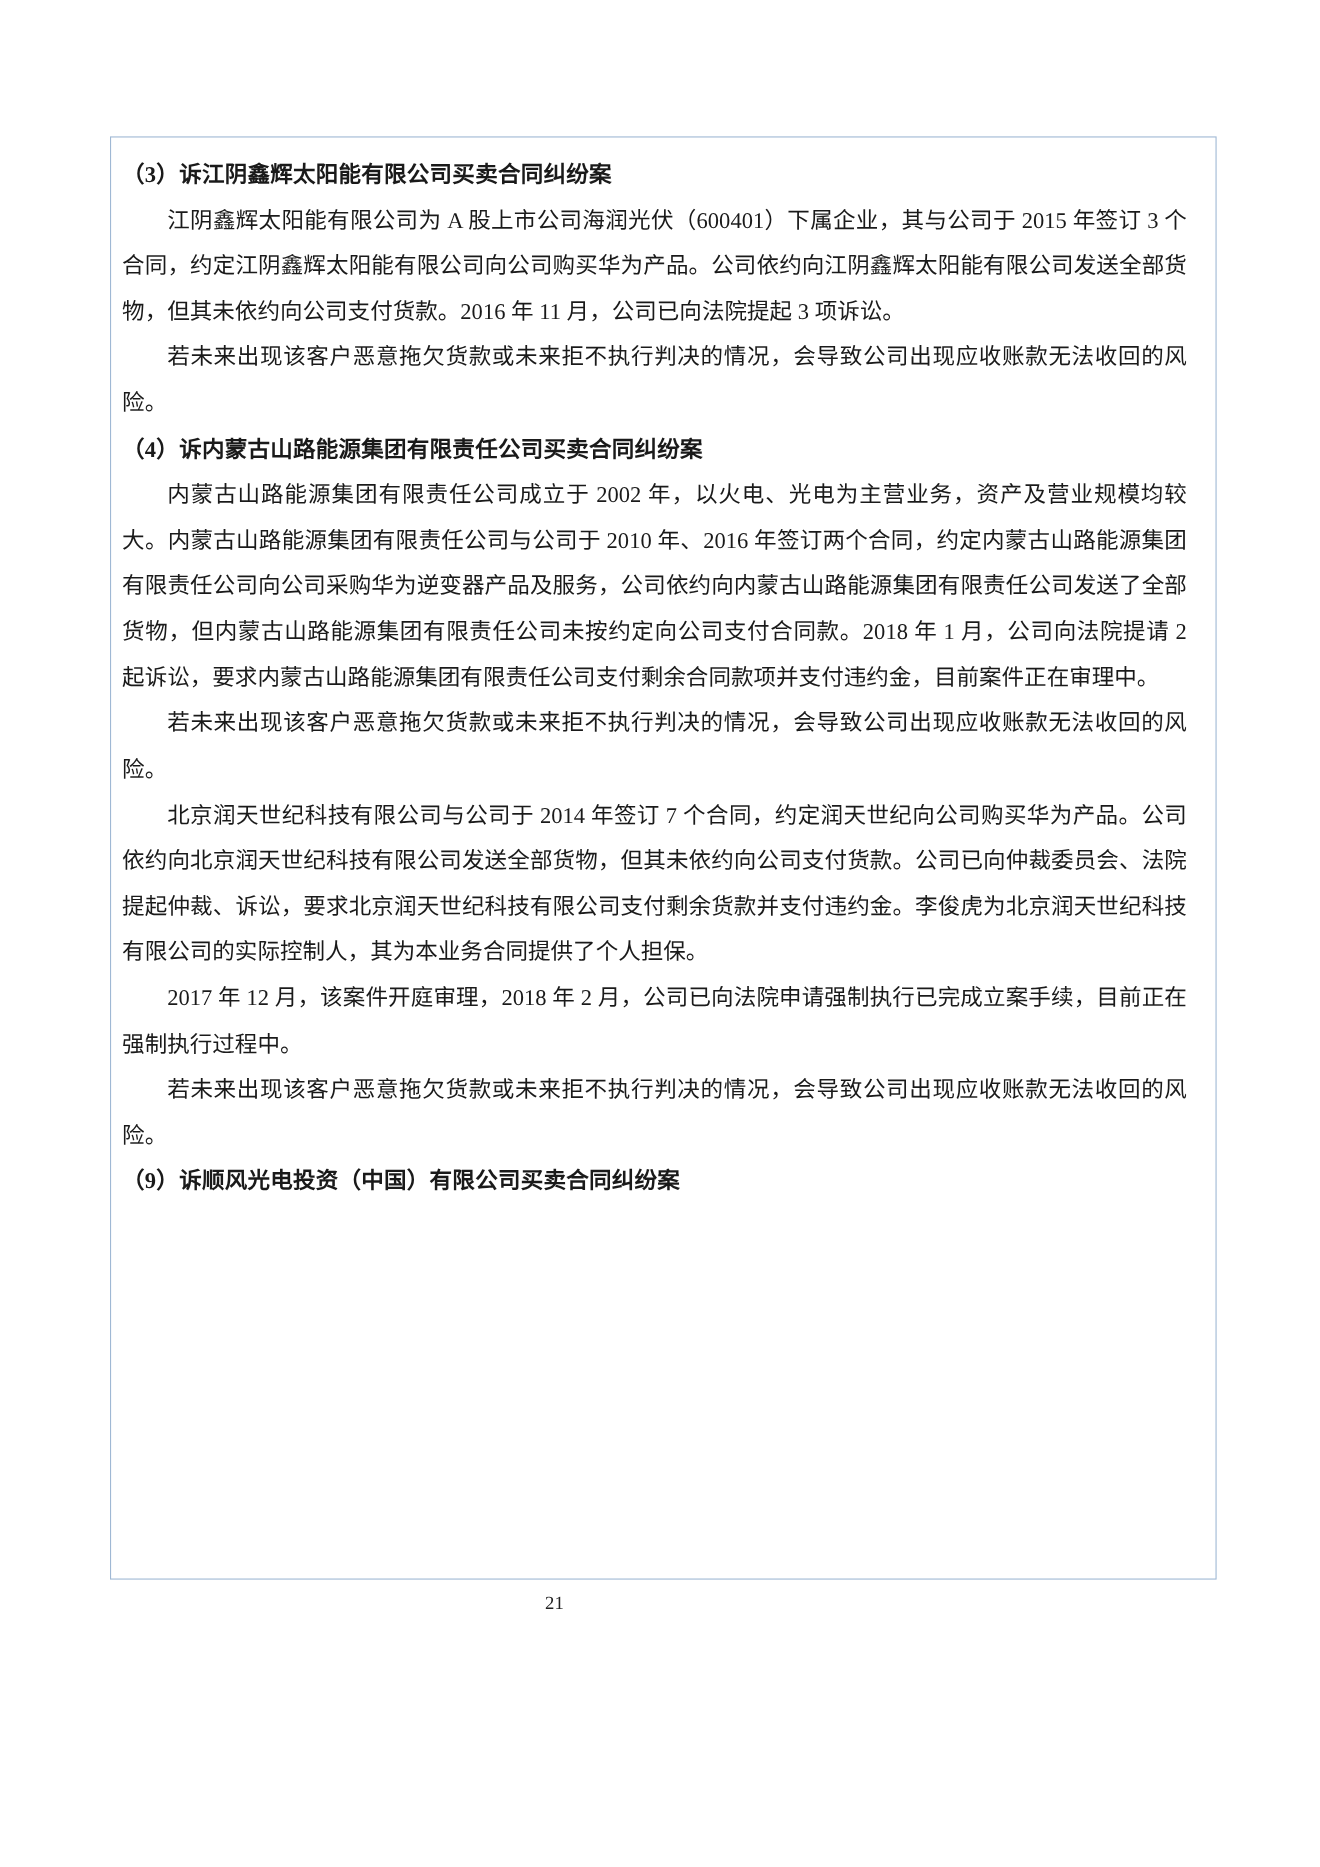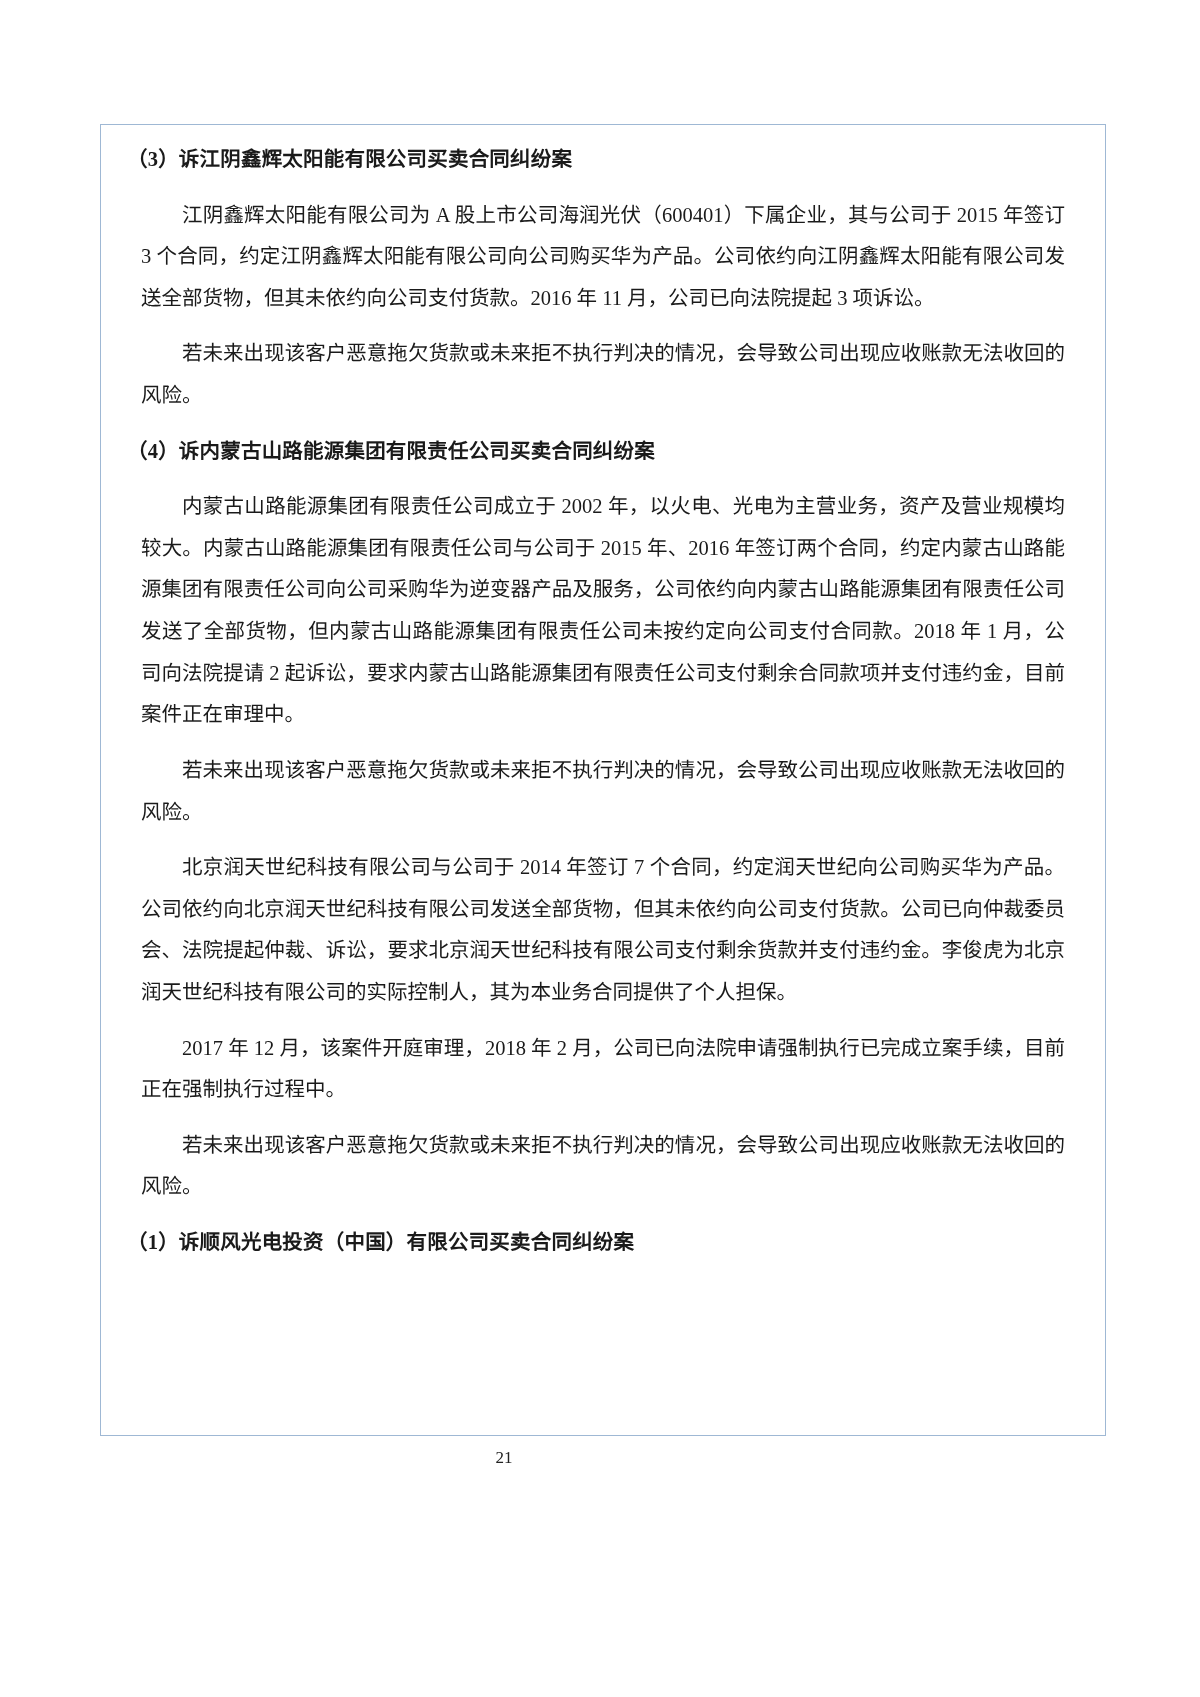--- a/index.html
+++ b/index.html
@@ -20,38 +20,38 @@
     overflow: hidden;
   }
   .content-frame {
     position: absolute;
     left: 100px;
     top: 124px;
     width: 1006px;
     height: 1312px;
     border: 1px solid #9fb8d4;
     box-sizing: border-box;
-    padding: 14px 26px 10px 26px;
+    padding: 14px 26px 10px 10px;
   }
   .doc-body {
     font-size: 20.5px;
     line-height: 2.03;
     color: #1a1a1a;
     text-align: justify;
     text-justify: inter-ideograph;
   }
   .heading {
     font-weight: bold;
     margin: 0 0 0 0;
     letter-spacing: 0.2px;
     font-size: 20.5px;
     line-height: 2.03;
   }
   .para {
-    margin: 14px;
+    margin: 0;
     text-indent: 2em;
     font-size: 20.5px;
     line-height: 2.03;
   }
   .page-number {
     position: absolute;
     top: 1448px;
     left: 0;
     width: 1008px;
     text-align: center;
@@ -66,27 +66,27 @@
 <div class="page">
 
   <div class="content-frame">
     <div class="doc-body">
 
       <div class="heading">（3）诉江阴鑫辉太阳能有限公司买卖合同纠纷案</div>
       <p class="para">江阴鑫辉太阳能有限公司为 A 股上市公司海润光伏（600401）下属企业，其与公司于 2015 年签订 3 个合同，约定江阴鑫辉太阳能有限公司向公司购买华为产品。公司依约向江阴鑫辉太阳能有限公司发送全部货物，但其未依约向公司支付货款。2016 年 11 月，公司已向法院提起 3 项诉讼。</p>
       <p class="para">若未来出现该客户恶意拖欠货款或未来拒不执行判决的情况，会导致公司出现应收账款无法收回的风险。</p>
 
       <div class="heading">（4）诉内蒙古山路能源集团有限责任公司买卖合同纠纷案</div>
-      <p class="para">内蒙古山路能源集团有限责任公司成立于 2002 年，以火电、光电为主营业务，资产及营业规模均较大。内蒙古山路能源集团有限责任公司与公司于 2015 年、2016 年签订两个合同，约定内蒙古山路能源集团有限责任公司向公司采购华为逆变器产品及服务，公司依约向内蒙古山路能源集团有限责任公司发送了全部货物，但内蒙古山路能源集团有限责任公司未按约定向公司支付合同款。2018 年 1 月，公司向法院提请 2 起诉讼，要求内蒙古山路能源集团有限责任公司支付剩余合同款项并支付违约金，目前案件正在审理中。</p>
+      <p class="para">内蒙古山路能源集团有限责任公司成立于 2002 年，以火电、光电为主营业务，资产及营业规模均较大。内蒙古山路能源集团有限责任公司与公司于 2010 年、2016 年签订两个合同，约定内蒙古山路能源集团有限责任公司向公司采购华为逆变器产品及服务，公司依约向内蒙古山路能源集团有限责任公司发送了全部货物，但内蒙古山路能源集团有限责任公司未按约定向公司支付合同款。2018 年 1 月，公司向法院提请 2 起诉讼，要求内蒙古山路能源集团有限责任公司支付剩余合同款项并支付违约金，目前案件正在审理中。</p>
       <p class="para">若未来出现该客户恶意拖欠货款或未来拒不执行判决的情况，会导致公司出现应收账款无法收回的风险。</p>
 
       <p class="para">北京润天世纪科技有限公司与公司于 2014 年签订 7 个合同，约定润天世纪向公司购买华为产品。公司依约向北京润天世纪科技有限公司发送全部货物，但其未依约向公司支付货款。公司已向仲裁委员会、法院提起仲裁、诉讼，要求北京润天世纪科技有限公司支付剩余货款并支付违约金。李俊虎为北京润天世纪科技有限公司的实际控制人，其为本业务合同提供了个人担保。</p>
       <p class="para">2017 年 12 月，该案件开庭审理，2018 年 2 月，公司已向法院申请强制执行已完成立案手续，目前正在强制执行过程中。</p>
       <p class="para">若未来出现该客户恶意拖欠货款或未来拒不执行判决的情况，会导致公司出现应收账款无法收回的风险。</p>
 
-      <div class="heading">（1）诉顺风光电投资（中国）有限公司买卖合同纠纷案</div>
+      <div class="heading">（9）诉顺风光电投资（中国）有限公司买卖合同纠纷案</div>
 
     </div>
   </div>
 
   <div class="page-number">21</div>
 
 </div>
 
 </body></html>

